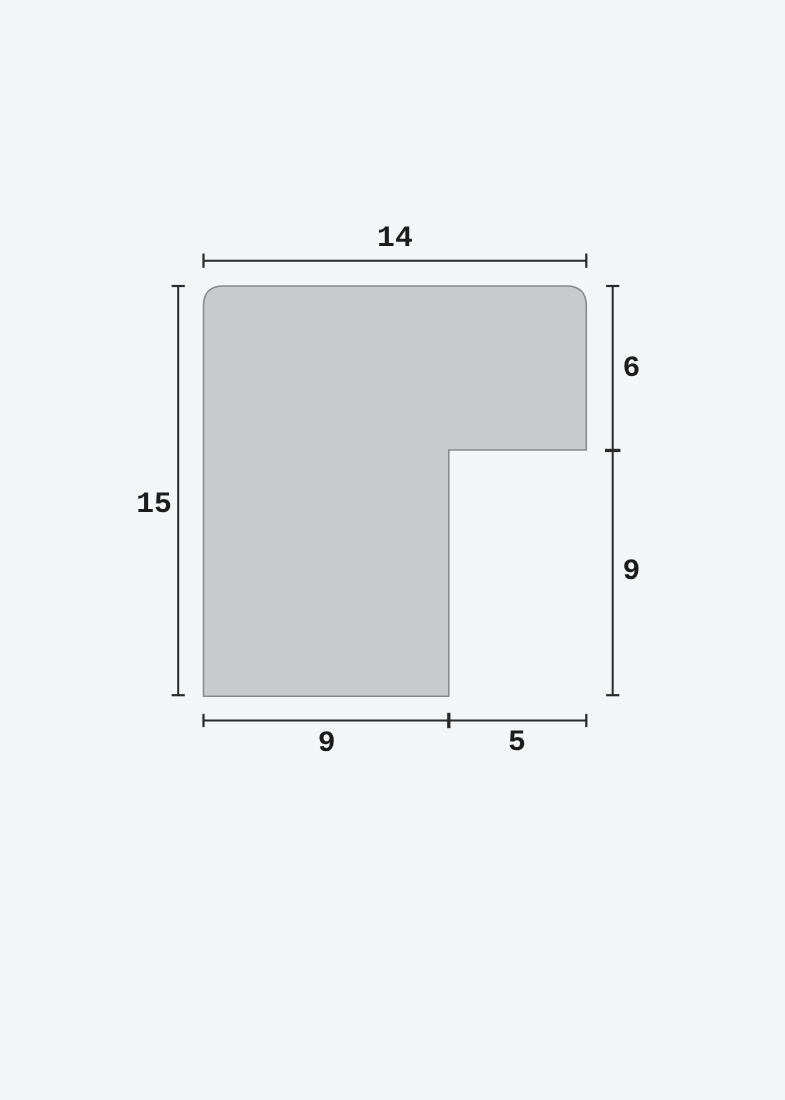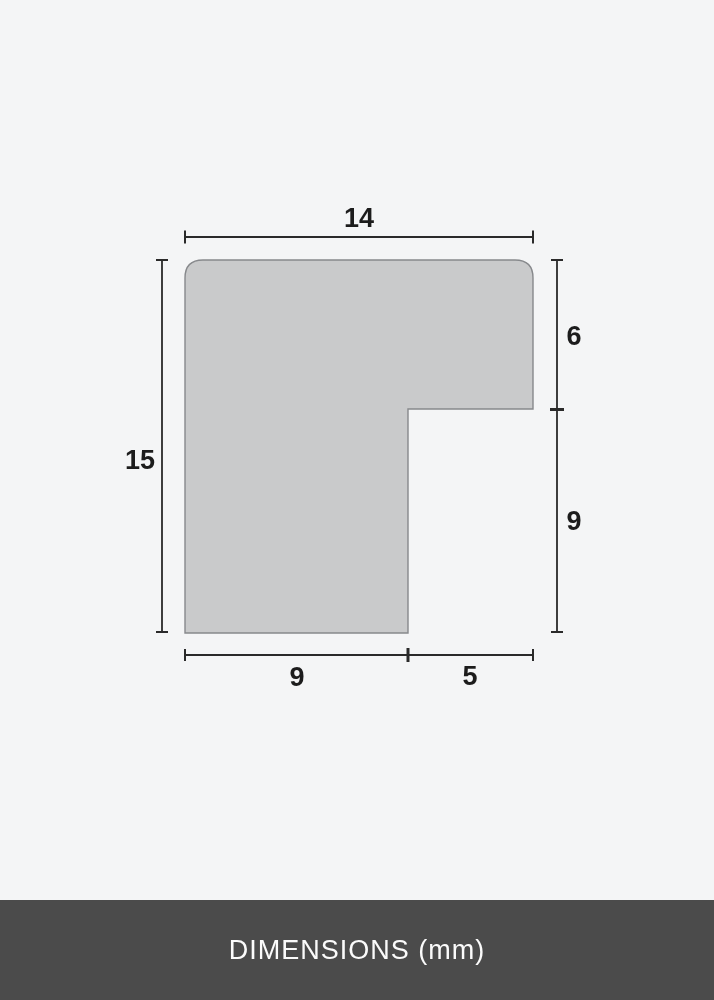--- a/index.html
+++ b/index.html
@@ -19,21 +19,21 @@
   .diagram-svg {
     position: absolute;
     left: 0; top: 0;
     width: 714px; height: 1000px;
     display: block;
   }
 
   .dim-label {
     position: absolute;
     transform: translate(-50%, -50%);
-    font-family: Liberation Sans, sans-serif;
+    font-family: Liberation Mono, monospace;
     font-weight: 700;
     font-size: 27px;
     line-height: 1;
     color: #1c1c1c;
     white-space: nowrap;
   }
 
   .footer-bar {
     position: absolute;
     left: 0; bottom: 0;
@@ -88,17 +88,14 @@
   <div class="dim-label" style="left:140px; top:460px;">15</div>
 
   <div class="dim-label" style="left:574px; top:336px;">6</div>
 
   <div class="dim-label" style="left:574px; top:521px;">9</div>
 
   <div class="dim-label" style="left:297px; top:677px;">9</div>
 
   <div class="dim-label" style="left:470px; top:676px;">5</div>
 
-  <div class="footer-bar">
-    <span class="footer-label">DIMENSIONS (mm)</span>
-  </div>
 
 </div>
 
 </body></html>

